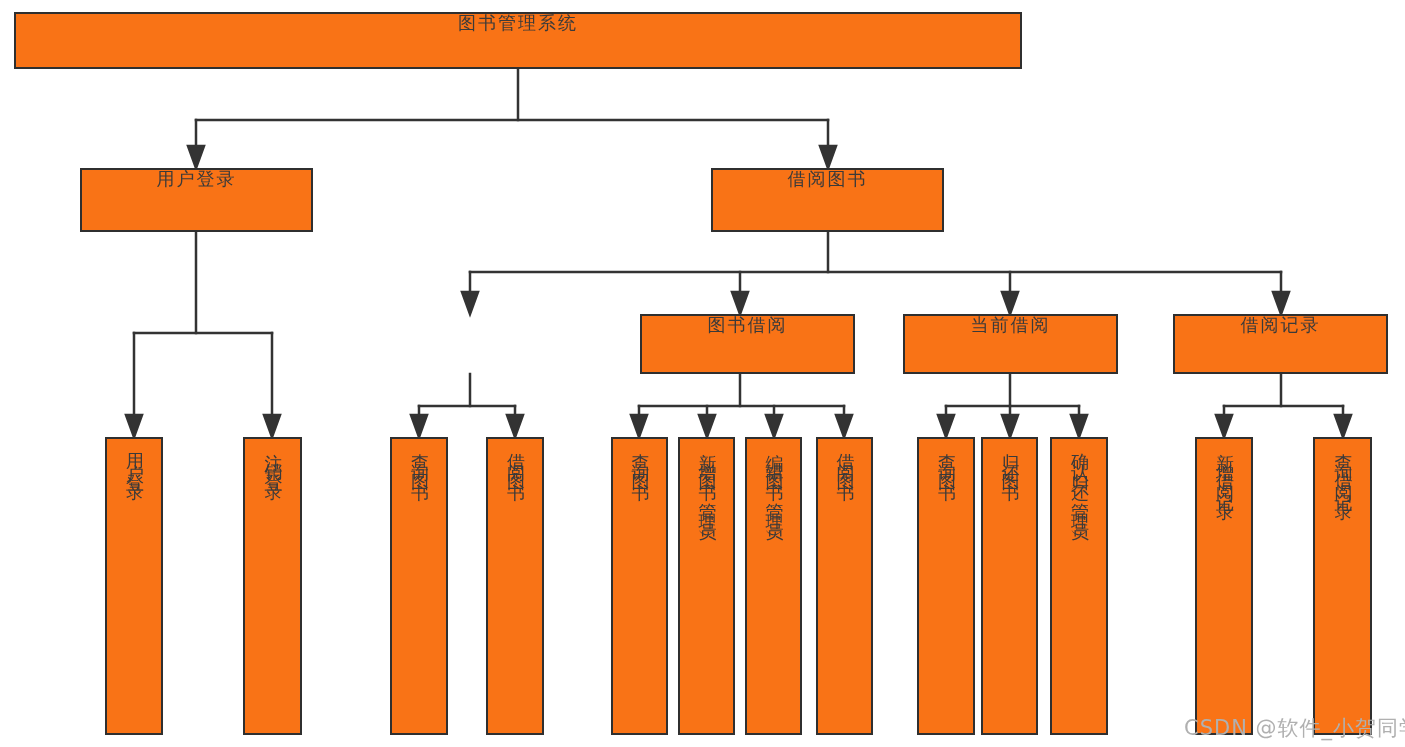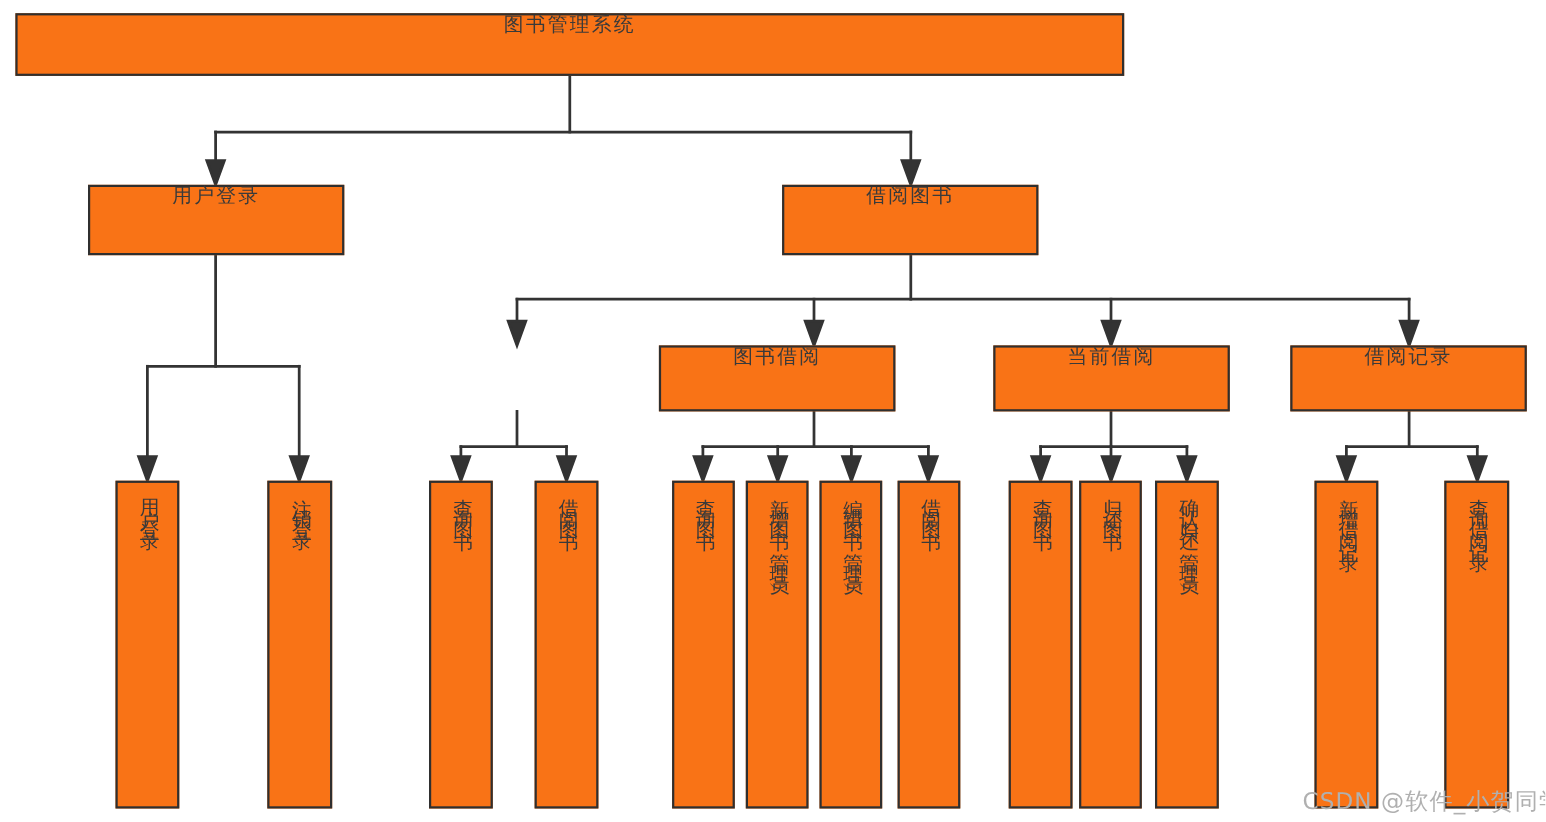--- a/index.html
+++ b/index.html
@@ -111,21 +111,21 @@
     <span>图书管理系统</span>
   </div>
 
   <div class="box" style="left:80px;top:168px;width:233px;height:64px;">
     <span>用户登录</span>
   </div>
   <div class="box" style="left:711px;top:168px;width:233px;height:64px;">
     <span>借阅图书</span>
   </div>
 
-  <div class="box" style="left:599px;top:314px;width:215px;height:60px;">
+  <div class="box" style="left:640px;top:314px;width:215px;height:60px;">
     <span>图书借阅</span>
   </div>
   <div class="box" style="left:1173px;top:314px;width:215px;height:60px;">
     <span>借阅记录</span>
   </div>
   <div class="box" style="left:903px;top:314px;width:215px;height:60px;">
     <span>当前借阅</span>
   </div>
 
   <div class="box leaf" style="left:105px;top:437px;width:58px;height:298px;">

